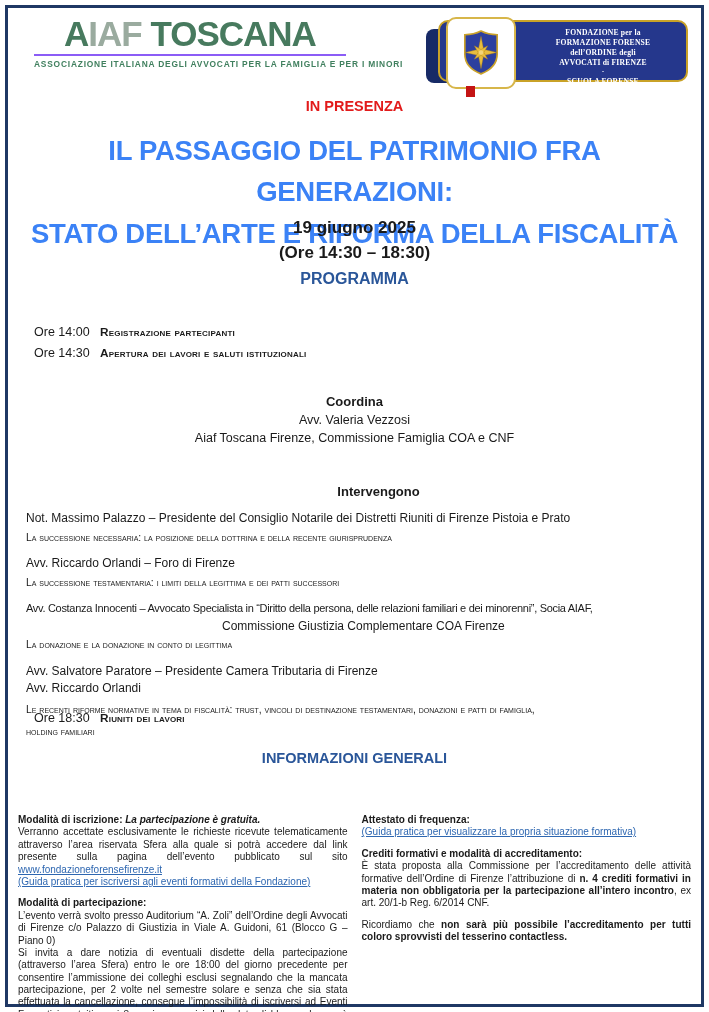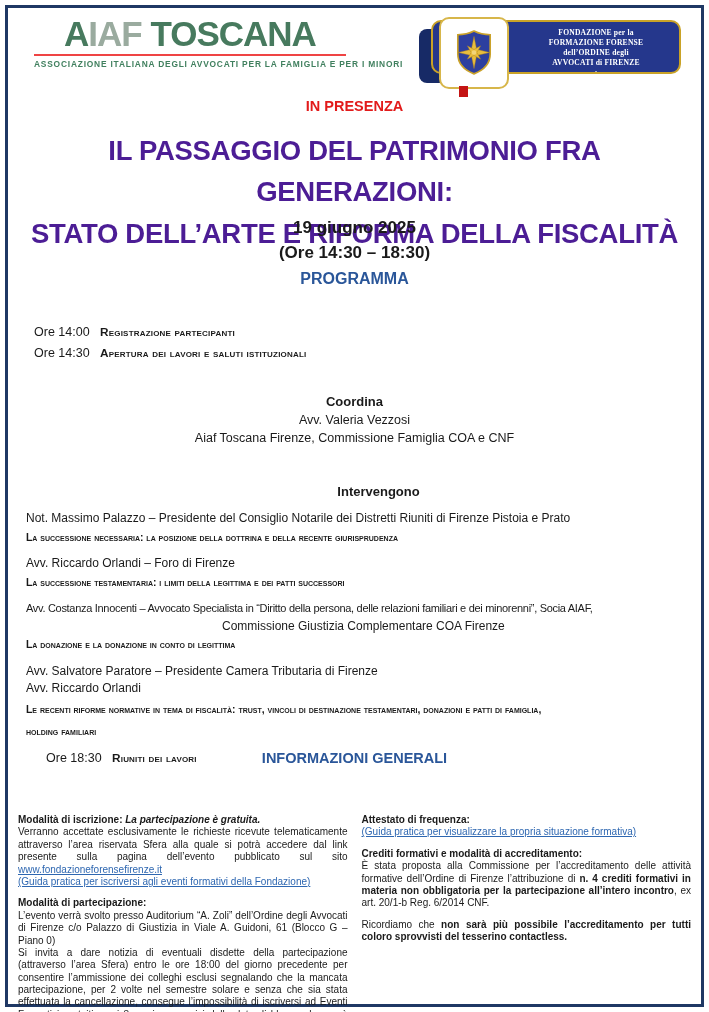--- a/index.html
+++ b/index.html
@@ -12,67 +12,67 @@
     border:3px solid #1f3864; background:#fff;
   }
 
   
   .logos { position:absolute; top:4px; left:0; right:0; display:flex; justify-content:space-between; padding:0 4px 0 26px; }
   .aiaf { width:312px; text-align:center; padding-top:4px; }
   .aiaf-name { font-size:35px; font-weight:bold; letter-spacing:-1px; line-height:1; white-space:nowrap; }
   .g-dark { color:#477a5e; }
   .g-light { color:#9aab9f; }
   .aiaf-sub {
-    margin-top:3px; border-top:2px solid #ef4444; padding-top:3px;
+    margin-top:3px; border-top:2px solid #8b5cf6; padding-top:3px;
     font-size:8.4px; font-weight:bold; color:#41805f; letter-spacing:0.8px; white-space:nowrap;
   }
-  .fond { position:relative; width:250px; height:54px; margin-top:8px; margin-right:16px; }
+  .fond { position:relative; width:250px; height:62px; margin-top:8px; margin-right:9px; }
   .fond-tab { position:absolute; left:-12px; top:9px; width:34px; height:54px; background:#172a66; border-radius:8px; }
   .fond-bg { position:absolute; left:0; top:0; right:0; bottom:0; background:#25378c; border:2px solid #c9a227; border-radius:10px; }
   .fond-emblem {
     position:absolute; left:8px; top:-3px; width:66px; height:68px; background:#fff;
     border:2px solid #d7b64a; border-radius:10px; display:flex; align-items:center; justify-content:center;
   }
   .fond-ribbon { position:absolute; left:28px; top:66px; width:9px; height:11px; background:#c41414; }
   .fond-text {
     position:absolute; left:88px; right:8px; top:8px; color:#ffffff;
     font-family:"Liberation Serif", serif; font-weight:bold;
     font-size:7.6px; line-height:1.3; text-align:center; letter-spacing:0.2px;
   }
 
   
   .mode { position:absolute; top:90px; left:0; width:100%; text-align:center; color:#e21b1b; font-weight:bold; font-size:14.5px; }
   .title {
     position:absolute; top:122px; left:0; width:100%; margin:0; text-align:center;
-    font-size:27.5px; font-weight:bold; line-height:1.5; letter-spacing:-0.3px; color:#4c1d95;
+    font-size:27.5px; font-weight:bold; line-height:1.5; letter-spacing:-0.3px; color:#3b82f6;
   }
   .dateblock { position:absolute; top:207px; left:0; width:100%; text-align:center; font-weight:bold; }
   .date-line { font-size:17px; line-height:25px; }
   .programma { color:#2a5699; font-size:16px; line-height:24px; margin-top:2px; }
 
   
   .sched { position:absolute; left:26px; font-size:12.5px; }
   .sched-a { top:314px; }
-  .sched-b { top:740px;margin-left:12px; }
+  .sched-b { top:700px; }
   .sched-row { display:flex; line-height:21px; }
   .sched-time { width:66px; flex:none; }
   .sched-label { font-weight:bold; font-variant:small-caps; font-size:11.8px; letter-spacing:0.2px; }
 
   
   .coordina { position:absolute; top:385px; left:0; width:100%; text-align:center; font-size:12.5px; line-height:18px; }
   .blk-head { font-weight:bold; font-size:13px; }
   .intervengono { position:absolute; top:476px; left:0; width:100%; text-align:center; font-weight:bold; font-size:13px;padding-left:24px; }
 
   
   .speakers { position:absolute; top:502px; left:18px; right:8px; font-size:12px; }
   .speaker { margin-bottom:9px; }
   .spk-line { line-height:17.5px; white-space:nowrap; }
   .spk-line.fit { font-size:11px; letter-spacing:-0.3px; }
   .spk-line.indent { margin-left:196px; }
-  .spk-topic { font-weight:bold; font-variant:small-caps; font-size:10.4px; line-height:17.5px; margin-top:1px; }
+  .spk-topic { font-weight:normal; font-variant:small-caps; font-size:10.4px; line-height:17.5px; margin-top:1px; }
   .spk-topic.tall .t-line { line-height:22px; white-space:nowrap; }
 
   
   .info-head { position:absolute; top:742px; left:0; width:100%; text-align:center; color:#2a5699; font-weight:bold; font-size:14.5px; }
   .cols { position:absolute; top:806px; left:10px; right:10px; display:flex; gap:14px; }
   .col { flex:1; min-width:0; font-size:10px; line-height:1.24; text-align:justify; }
   .col p { margin:0; }
   .col-head { font-weight:bold; text-align:left; }
   .blk-gap { margin-top:9px !important; }
   .lnk { color:#2e67b1; text-decoration:underline; cursor:pointer; }

